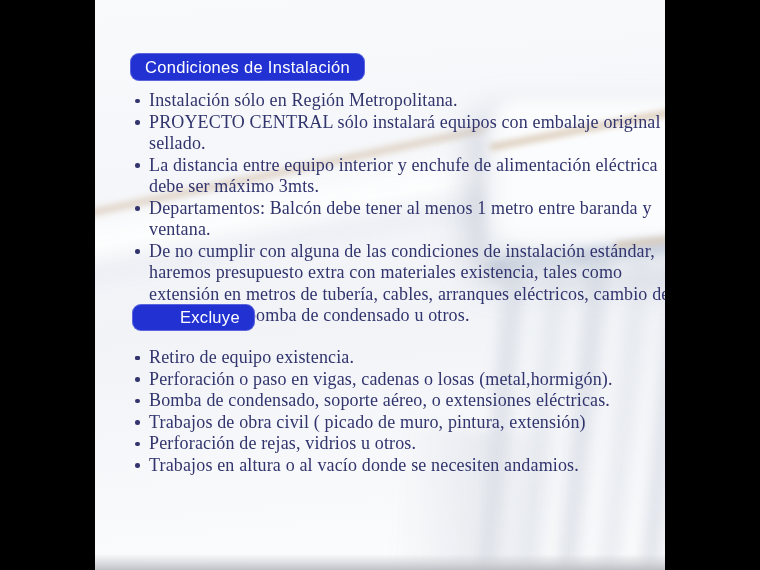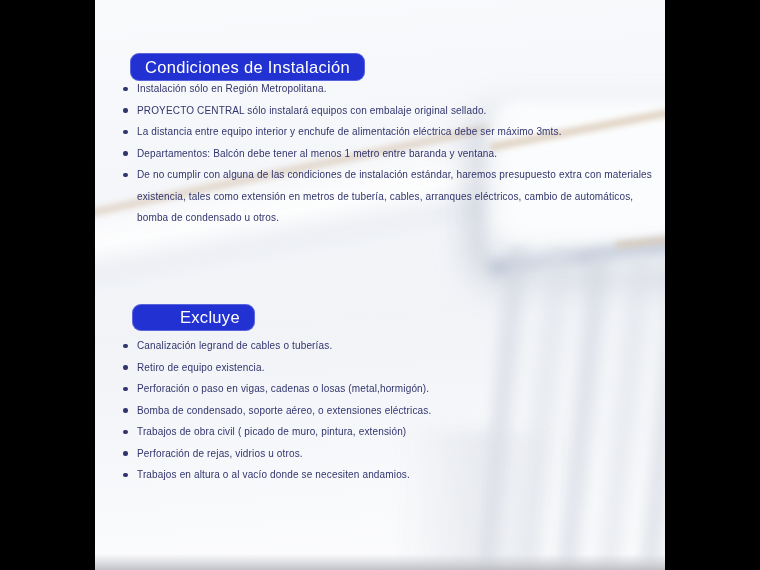--- a/index.html
+++ b/index.html
@@ -73,23 +73,23 @@
     border-radius:9px;
     font-size:16.5px; letter-spacing:.3px;
     display:flex; align-items:center;
     padding:0 15px;
     box-shadow:0 0 0 1px rgba(255,255,255,.25) inset;
   }
   #badge-conditions { left:35px; top:37px; height:28px;margin-top:16px; }
   #badge-excluye   { left:37px; top:304px; height:27px;padding-left:48px; }
   .blist {
     position:absolute; z-index:5; left:27px; width:537px;
-    margin:0; padding:0; list-style:none;
+    margin:12px; padding:0; list-style:none;
     color:#31346d;
-    font-size:10px; line-height:21.5px; letter-spacing:.15px;
+    font-size:18px; line-height:21.5px; letter-spacing:.15px;font-family:Liberation Serif, serif;
   }
   #list-conditions { top:78px; }
   #list-excluye   { top:335px; }
   .blist li { position:relative; padding-left:15px; }
   .dot {
     position:absolute; left:1px; top:8.6px;
     width:4.5px; height:4.5px; border-radius:50%;
     background:#31346d;
   }
 </style>
@@ -114,21 +114,21 @@
     <li><span class="dot"></span><span>Instalación sólo en Región Metropolitana.</span></li>
     <li><span class="dot"></span><span>PROYECTO CENTRAL sólo instalará equipos con embalaje original sellado.</span></li>
     <li><span class="dot"></span><span>La distancia entre equipo interior y enchufe de alimentación eléctrica debe ser máximo 3mts.</span></li>
     <li><span class="dot"></span><span>Departamentos: Balcón debe tener al menos 1 metro entre baranda y ventana.</span></li>
     <li><span class="dot"></span><span>De no cumplir con alguna de las condiciones de instalación estándar, haremos presupuesto extra con materiales existencia, tales como extensión en metros de tubería, cables, arranques eléctricos, cambio de automáticos, bomba de condensado u otros.</span></li>
   </ul>
 
   <div class="badge" id="badge-excluye">Excluye</div>
 
   <ul class="blist" id="list-excluye">
-    <li><span class="dot"></span><span>Canalización legrand de cables o tuberías.</span></li>
+    <li><span class="dot"></span></li>
     <li><span class="dot"></span><span>Retiro de equipo existencia.</span></li>
     <li><span class="dot"></span><span>Perforación o paso en vigas, cadenas o losas (metal,hormigón).</span></li>
     <li><span class="dot"></span><span>Bomba de condensado, soporte aéreo, o extensiones eléctricas.</span></li>
     <li><span class="dot"></span><span>Trabajos de obra civil ( picado de muro, pintura, extensión)</span></li>
     <li><span class="dot"></span><span>Perforación de rejas, vidrios u otros.</span></li>
     <li><span class="dot"></span><span>Trabajos en altura o al vacío donde se necesiten andamios.</span></li>
   </ul>
 
 </div>
 

